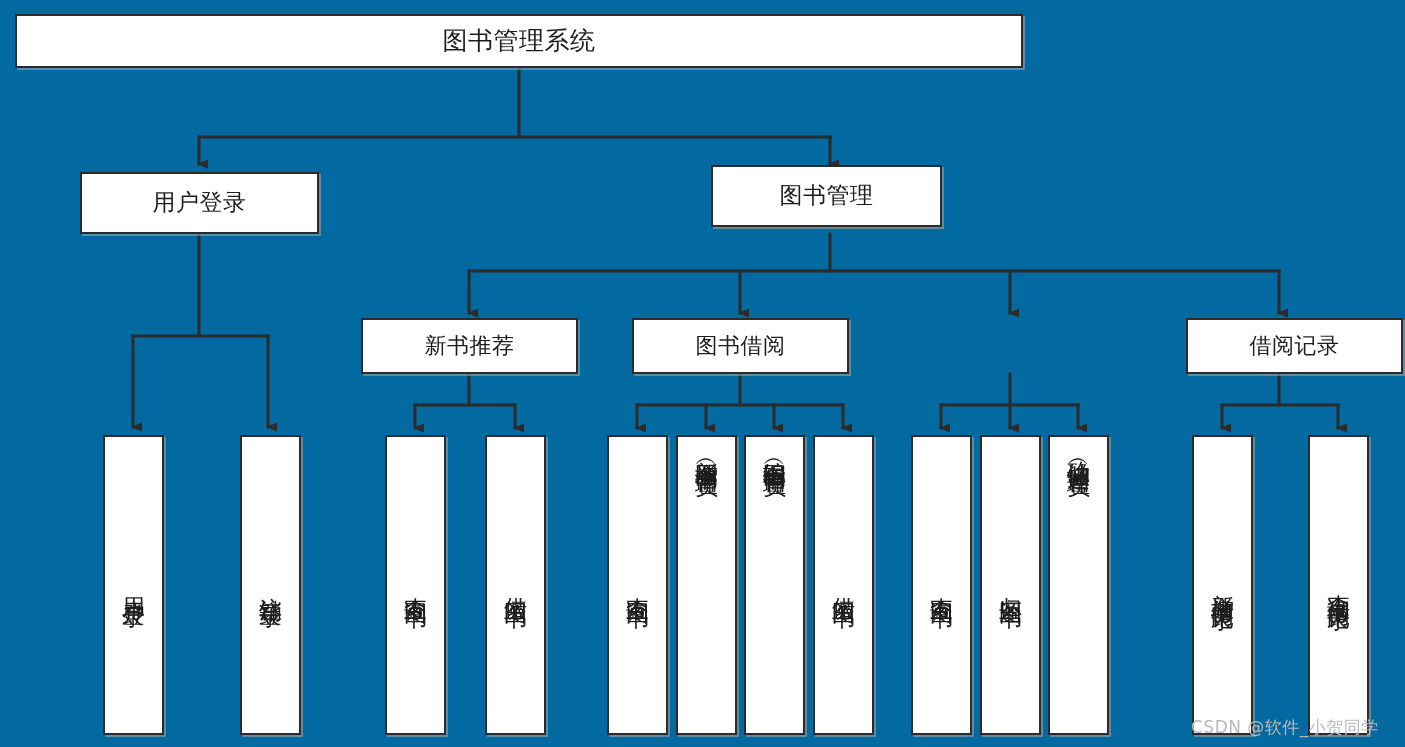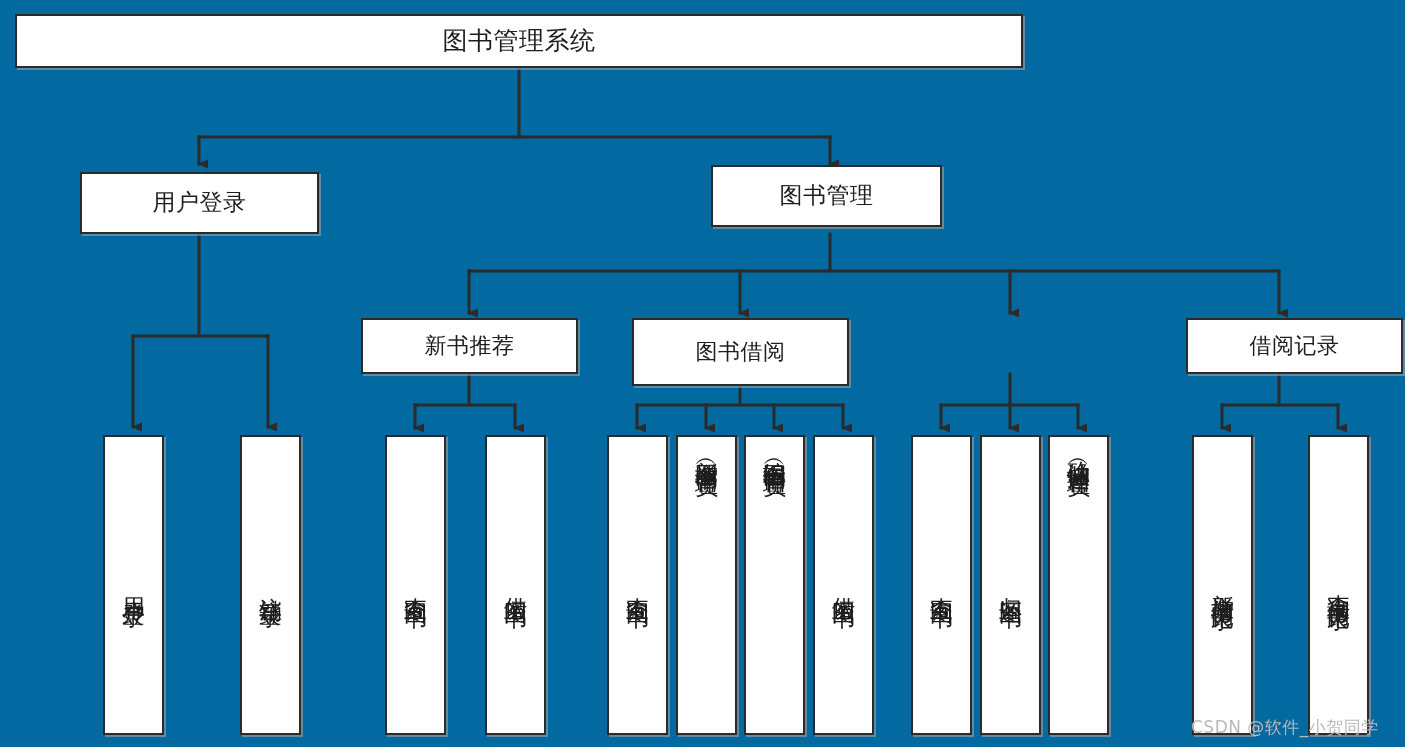--- a/index.html
+++ b/index.html
@@ -135,21 +135,21 @@
   <div class="node-box node-l1" style="left:80px; top:172px; width:239px; height:62px;">
     <span class="node-label">用户登录</span>
   </div>
   <div class="node-box node-l1" style="left:711px; top:165px; width:231px; height:62px;">
     <span class="node-label">图书管理</span>
   </div>
 
   <div class="node-box node-l2" style="left:361px; top:318px; width:217px; height:56px;font-family:Liberation Serif, serif;">
     <span class="node-label">新书推荐</span>
   </div>
-  <div class="node-box node-l2" style="left:632px; top:318px; width:217px; height:68px;">
+  <div class="node-box node-l2" style="left:632px; top:318px; width:217px; height:56px;">
     <span class="node-label">图书借阅</span>
   </div>
   <div class="node-box node-l2" style="left:1171px; top:318px; width:217px; height:56px;margin-left:15px;">
     <span class="node-label">借阅记录</span>
   </div>
 
   <div class="node-box node-leaf leaf-mid" style="left:103px; top:435px; width:61px; height:300px;">
     <span class="node-label">用户登录</span>
   </div>
   <div class="node-box node-leaf leaf-mid" style="left:240px; top:435px; width:61px; height:300px;">

